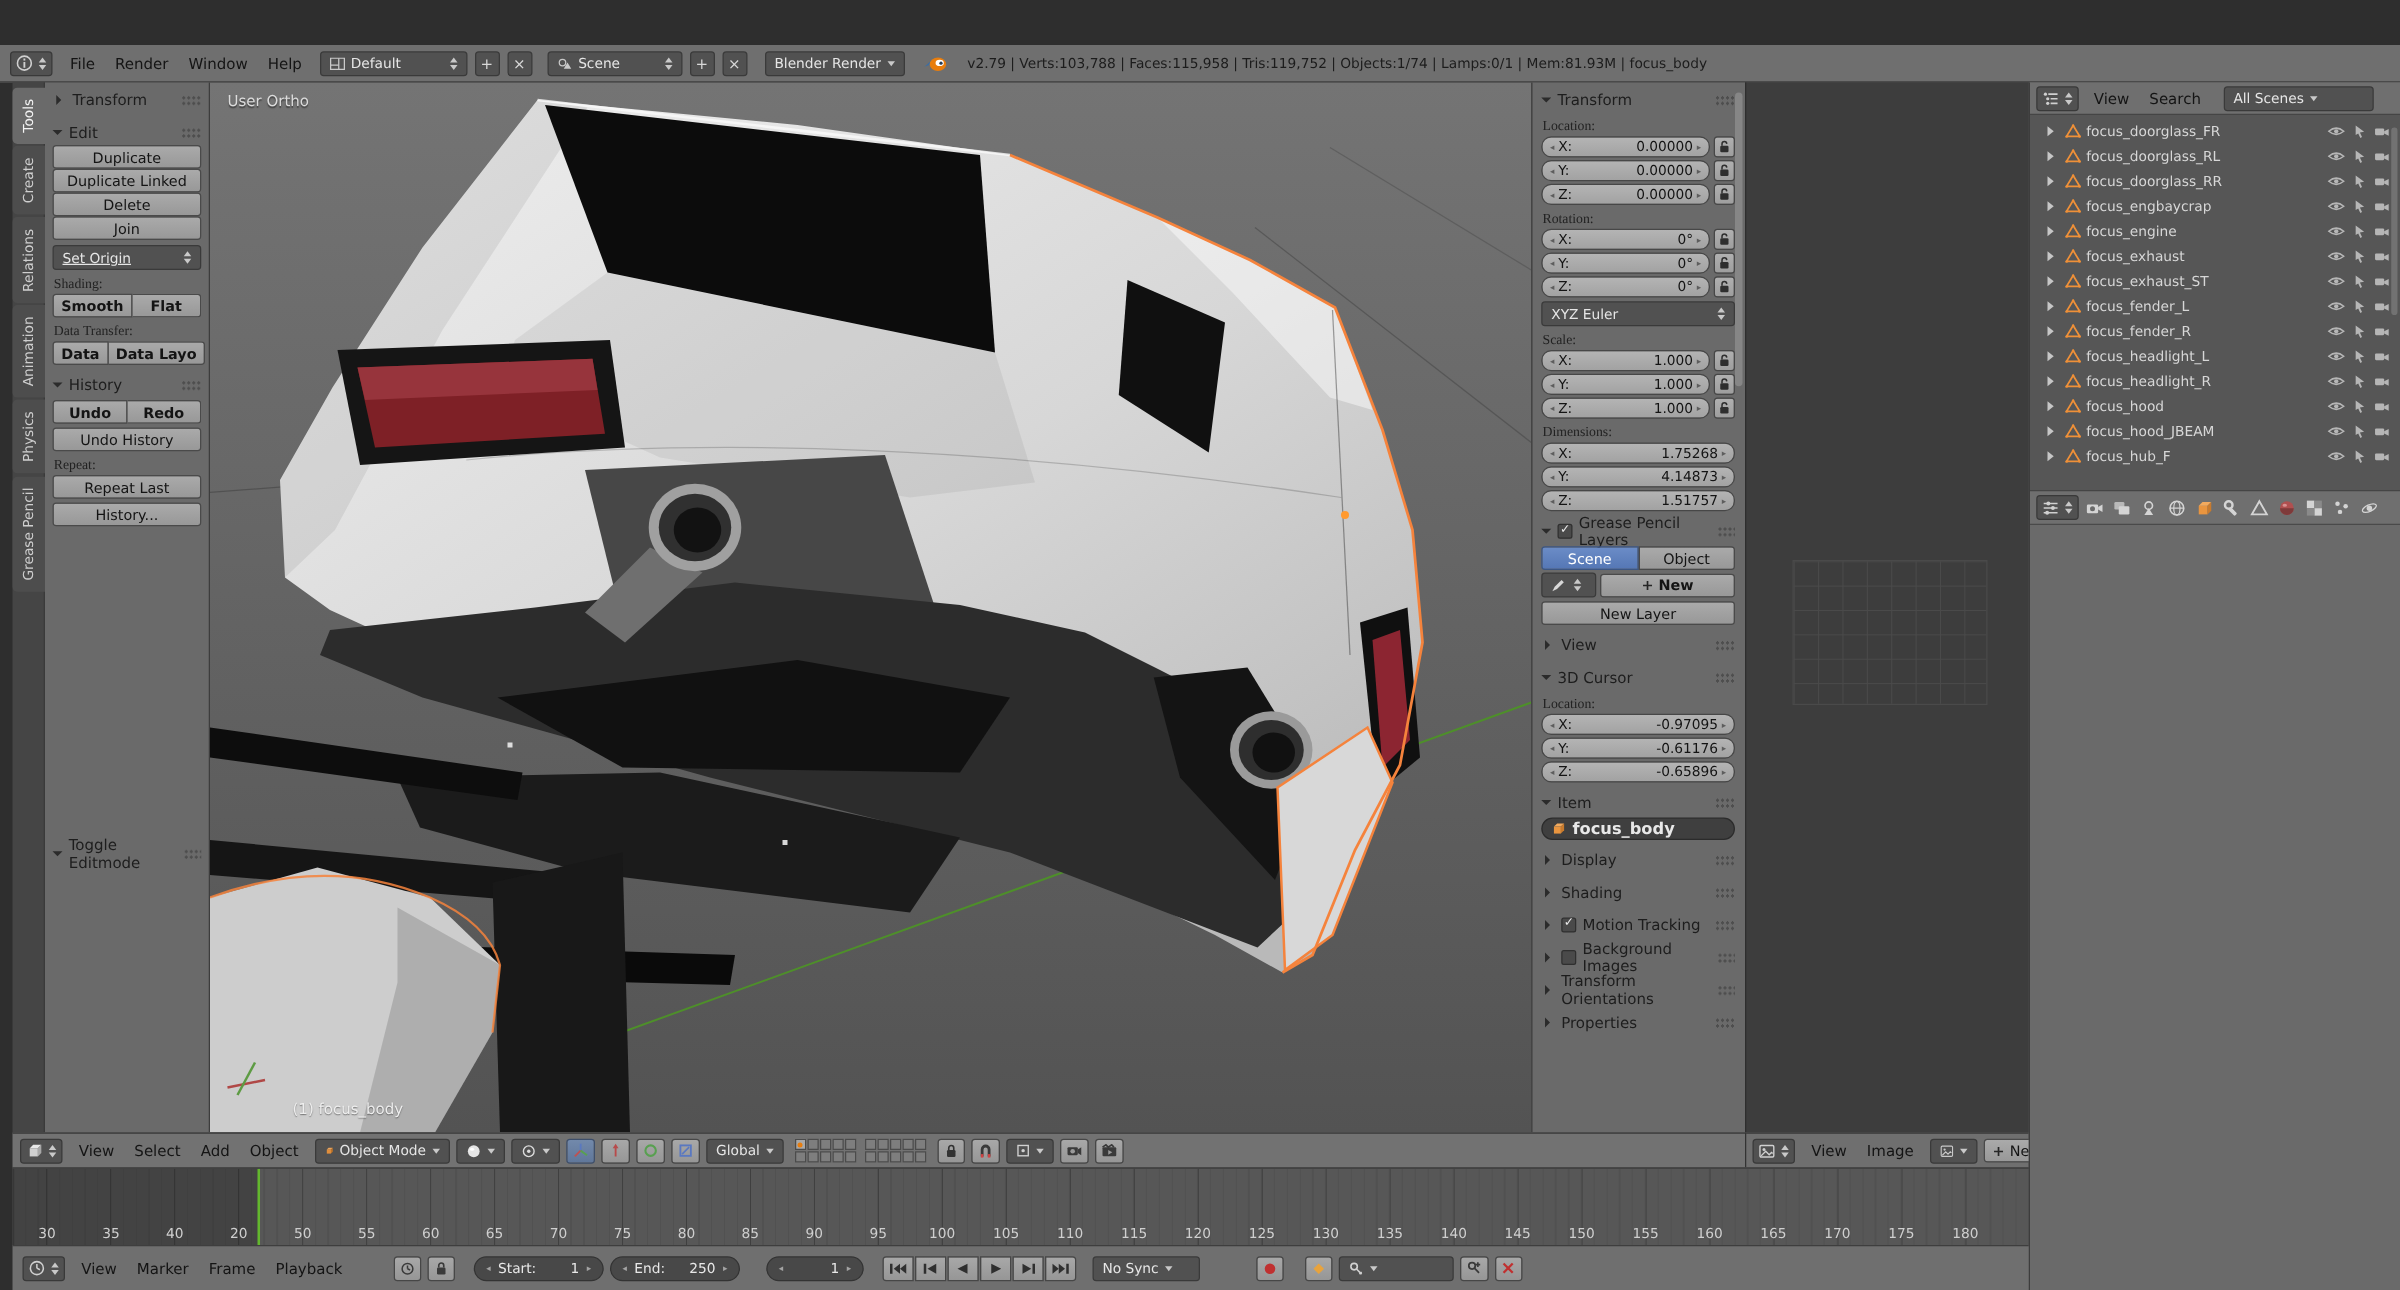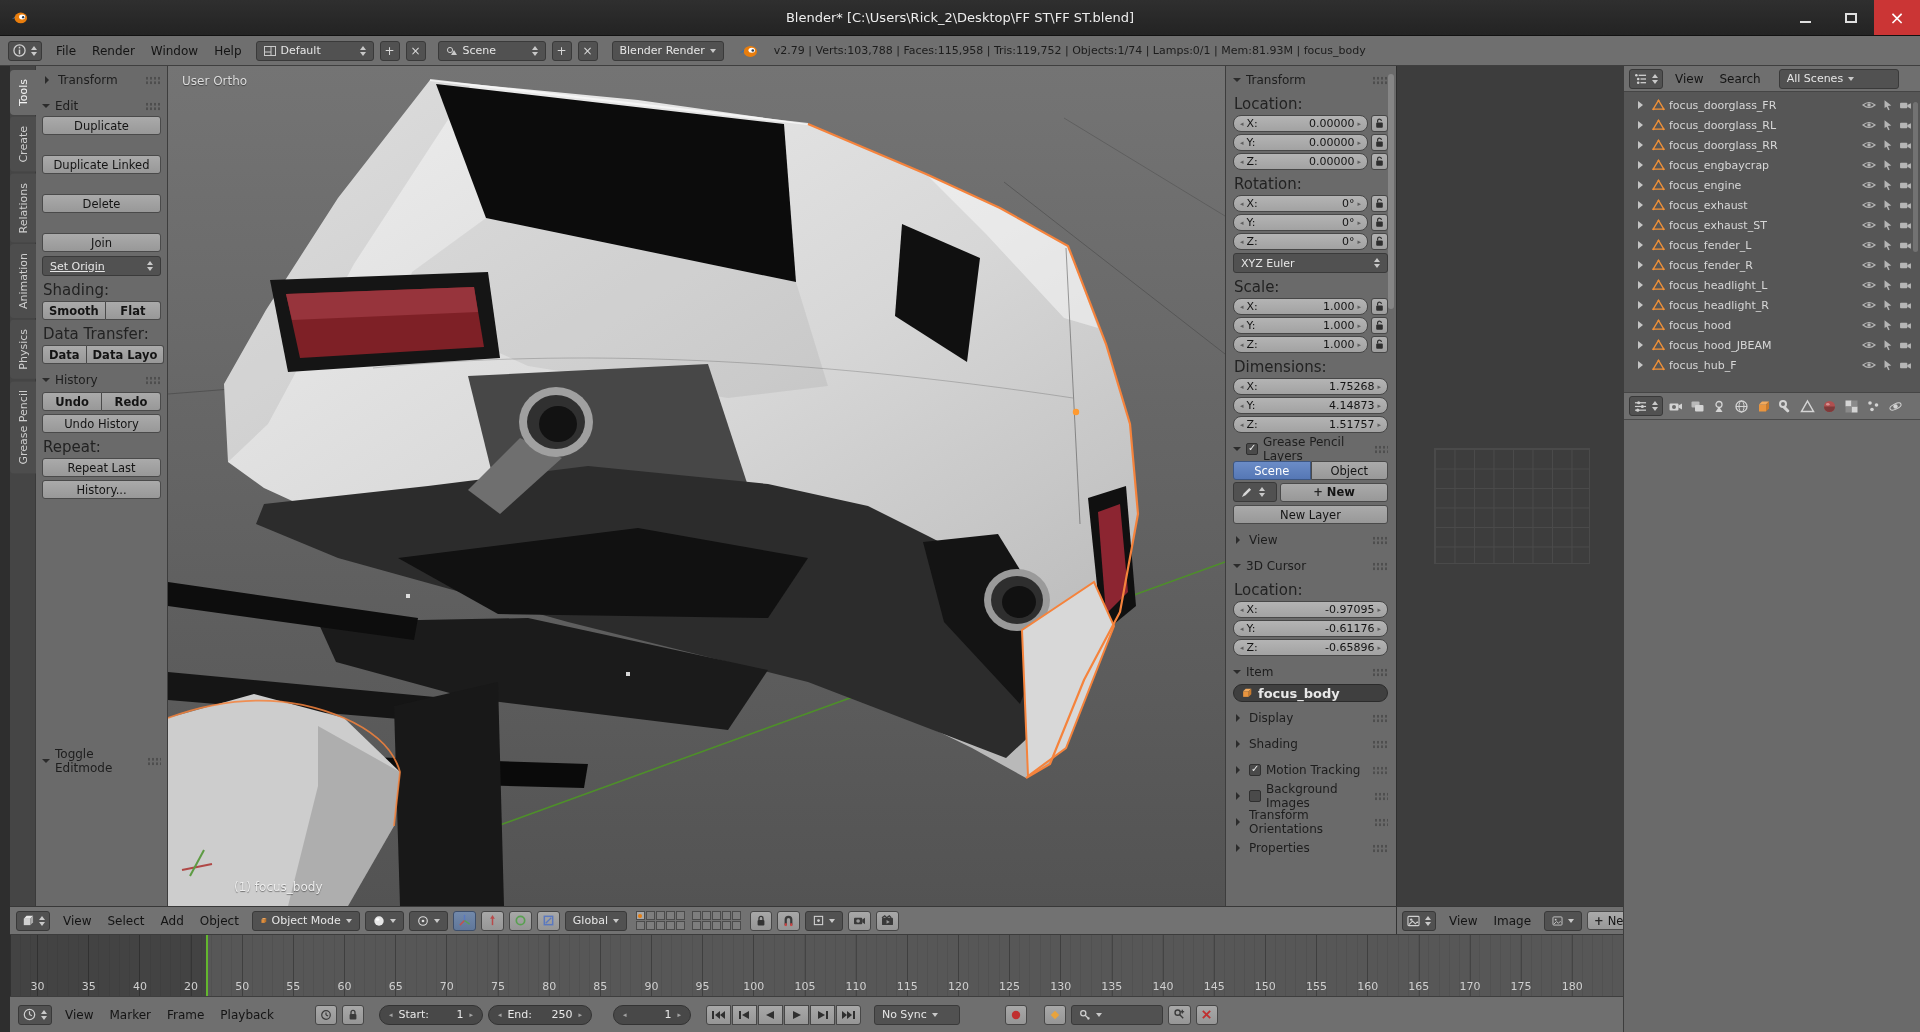--- a/index.html
+++ b/index.html
@@ -30,22 +30,22 @@
   .edt{background:#515151;border:1px solid #393939;border-radius:3px;height:20px;display:flex;align-items:center;gap:3px;padding:0 4px;}
   .mini-btn{width:20px;height:20px;background:#515151;border:1px solid #3a3a3a;border-radius:3px;color:#d8d8d8;display:flex;align-items:center;justify-content:center;font-size:12px;}
   .mini-btn.plus::before{content:"+";}
   .mini-btn.x::before{content:"×";}
   .lb{height:19px;background:linear-gradient(#aaaaaa,#989898);border:1px solid #4a4a4a;border-radius:3px;display:flex;align-items:center;justify-content:center;font-size:11.5px;color:#141414;padding:0 6px;white-space:nowrap;}
   .lb.plus::before{content:"+";margin-right:4px;font-weight:bold;color:#262626;}
   .join-l{border-radius:3px 0 0 3px;}
   .join-r{border-radius:0 3px 3px 0;border-left:0;}
   .grow{flex:1;font-weight:bold;}
   .frow{display:flex;gap:3px;margin:2px 0;align-items:center;}
-  .stack{display:flex;flex-direction:column;gap:20px;}
-  .lbl{font-size:15px;color:#222;margin:5px 0 2px 1px;}
+  .stack{display:flex;flex-direction:column;gap:0;}
+  .lbl{font-size:11px;color:#222;margin:5px 0 2px 1px;font-family:Liberation Serif, serif;}
   .panel-h{display:flex;align-items:center;gap:5px;height:20px;margin-top:6px;font-size:12px;color:#1d1d1d;}
   .tri{width:0;height:0;border:4px solid transparent;flex:0 0 auto;}
   .tri.open{border-top-color:#2b2b2b;margin-top:4px;}
   .tri.closed{border-left-color:#2b2b2b;margin-left:3px;}
   .grip{margin-left:auto;width:16px;height:9px;background-image:radial-gradient(rgba(0,0,0,.38) 1px,transparent 1.2px);background-size:4px 4.5px;opacity:.7;}
   .cb{width:12px;height:12px;border-radius:2px;background:#4a4a4a;border:1px solid #2f2f2f;position:relative;flex:0 0 auto;}
   .cb.checked::after{content:"✓";position:absolute;left:1px;top:-2px;font-size:10px;color:#ececec;}
   .nf{flex:1;height:17px;background:linear-gradient(#b4b4b4,#a2a2a2);border:1px solid #474747;border-radius:8px;display:flex;align-items:center;padding:0 6px;font-size:11px;color:#141414;min-width:0;}
   .nf::before{content:"◂";font-size:7px;color:rgba(0,0,0,.45);margin-right:3px;}
   .nf::after{content:"▸";font-size:7px;color:rgba(0,0,0,.45);margin-left:3px;}
@@ -123,40 +123,20 @@
   .transport{display:flex;gap:1px;margin-left:10px;}
   .tbtn{width:25px;height:20px;background:linear-gradient(#a8a8a8,#969696);border:1px solid #474747;display:flex;align-items:center;justify-content:center;}
   .tbtn:first-child{border-radius:3px 0 0 3px;}
   .tbtn:last-child{border-radius:0 3px 3px 0;}
 </style>
 </head>
 <body>
 
 <div class="app">
 
-  <div class="region titlebar">
-    <span class="tb-appicon">
-      <svg width="18" height="15" viewBox="0 0 20 16">
-          <path d="M2 10 L9 4 l2 3z" fill="#3a6ea5"></path>
-          <ellipse cx="12" cy="8.5" rx="7" ry="6" fill="#e87d0d"></ellipse>
-          <ellipse cx="13.5" cy="7.4" rx="3.4" ry="2.7" fill="#ffffff"></ellipse>
-          <circle cx="14.6" cy="7.6" r="1.3" fill="#243b55"></circle>
-        </svg>
-    </span>
-    <div class="tb-title">Blender* [C:\Users\Rick_2\Desktop\FF ST\FF ST.blend]</div>
-    <div class="win-controls">
-      <div class="win-btn">
-          <span class="mini"></span>
-        </div>
-      <div class="win-btn">
-          <span class="maxi"></span>
-        </div>
-      <div class="win-btn win-close"></div>
-    </div>
-  </div>
 
   <div class="region infobar">
     <span class="edt">
       <svg width="13" height="13" viewBox="0 0 14 14">
           <circle cx="7" cy="7" r="6" fill="none" stroke="#d0d0d0" stroke-width="1.4"></circle>
           <rect x="6.2" y="6" width="1.6" height="5" fill="#d0d0d0"></rect>
           <rect x="6.2" y="3" width="1.6" height="1.8" fill="#d0d0d0"></rect>
         </svg>
       <span class="updown">
           <i class="u"></i>

